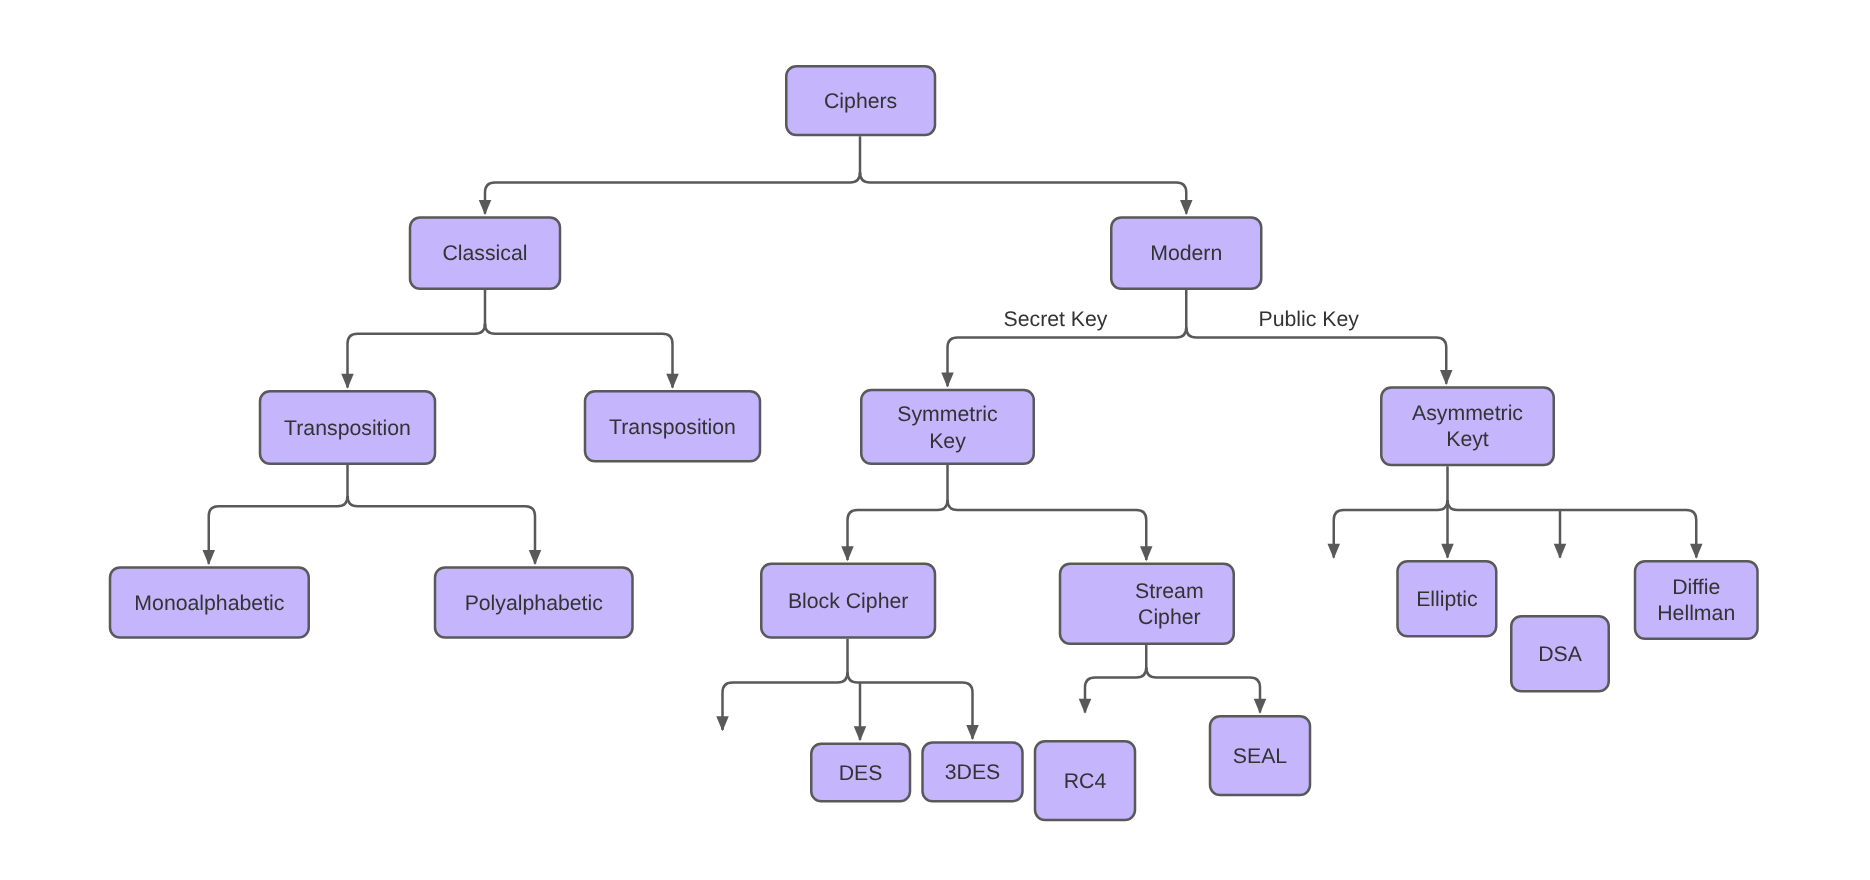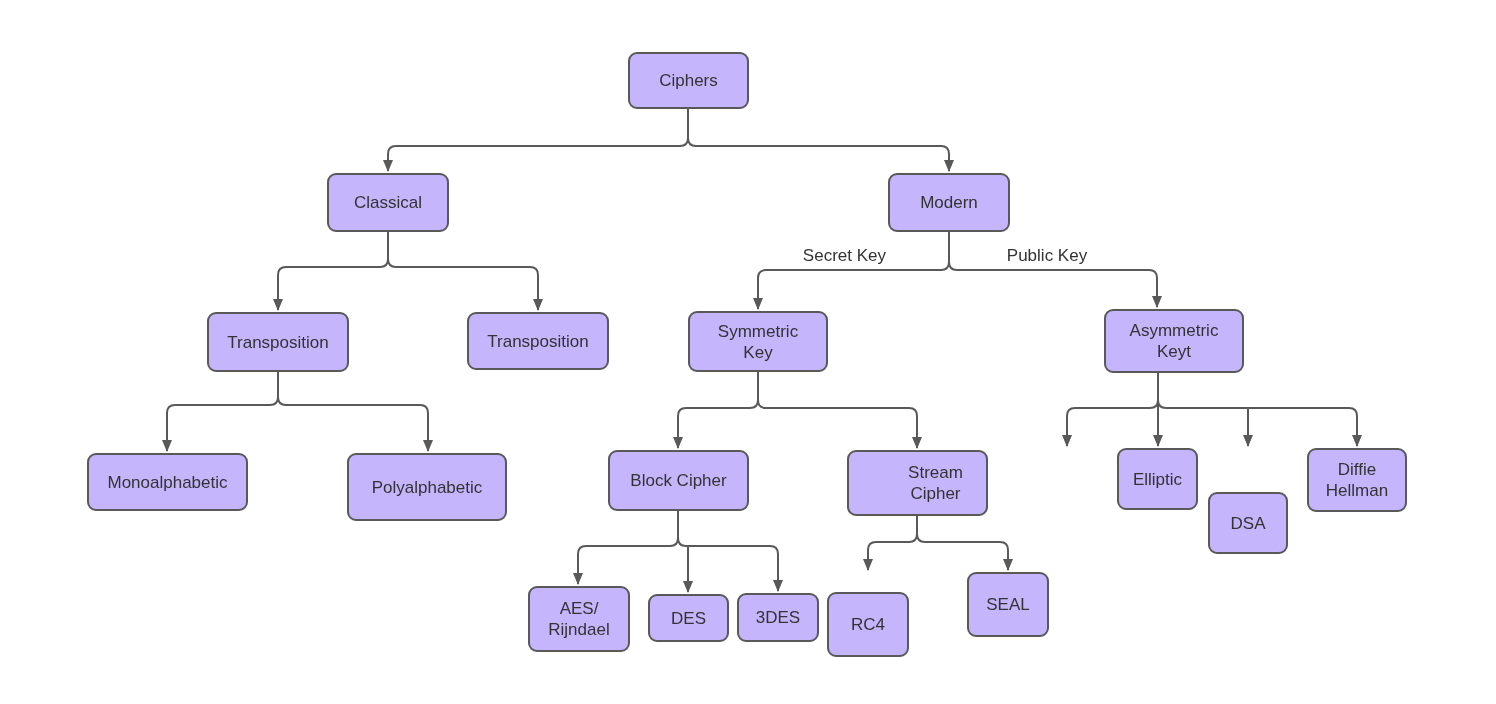--- a/index.html
+++ b/index.html
@@ -51,21 +51,21 @@
   }
   
   .n-ciphers       { left: 628px;  top: 52px;  width: 121px; height: 57px; }
   .n-classical     { left: 327px;  top: 173px; width: 122px; height: 59px; }
   .n-modern        { left: 888px;  top: 173px; width: 122px; height: 59px; }
   .n-substitution  { left: 207px;  top: 312px; width: 142px; height: 60px; }
   .n-transposition { left: 467px;  top: 312px; width: 142px; height: 58px; }
   .n-symmetric     { left: 688px;  top: 311px; width: 140px; height: 61px; }
   .n-asymmetric    { left: 1088px; top: 309px; width: 140px; height: 64px; margin-left: 16px; }
   .n-mono          { left: 87px;   top: 453px; width: 161px; height: 58px; }
-  .n-poly          { left: 347px;  top: 453px; width: 160px; height: 68px; }
+  .n-poly          { left: 347px;  top: 453px; width: 160px; height: 58px; }
   .n-block         { left: 608px;  top: 450px; width: 141px; height: 61px; }
   .n-stream        { left: 847px;  top: 450px; width: 141px; height: 66px; padding-left: 36px; }
   .n-rsa           { left: 1027px; top: 448px; width: 81px;  height: 62px; }
   .n-elliptic      { left: 1117px; top: 448px; width: 81px;  height: 62px; }
   .n-dsa           { left: 1208px; top: 448px; width: 80px;  height: 62px; margin-top: 44px; }
   .n-diffie        { left: 1307px; top: 448px; width: 100px; height: 64px; }
   .n-aes           { left: 528px;  top: 586px; width: 102px; height: 66px; }
   .n-des           { left: 648px;  top: 594px; width: 81px;  height: 48px; }
   .n-3des          { left: 737px;  top: 593px; width: 82px;  height: 49px; }
   .n-rc4           { left: 827px;  top: 572px; width: 82px;  height: 65px; margin-top: 20px; }
@@ -132,22 +132,20 @@
   <div class="node n-transposition">Transposition</div>
   <div class="node n-mono">Monoalphabetic</div>
   <div class="node n-poly">Polyalphabetic</div>
   <div class="node n-symmetric">Symmetric
 Key</div>
   <div class="node n-asymmetric">Asymmetric
 Keyt</div>
   <div class="node n-block">Block Cipher</div>
   <div class="node n-stream">Stream
 Cipher</div>
-  <div class="node n-aes">AES/
-Rijndael</div>
   <div class="node n-des">DES</div>
   <div class="node n-3des">3DES</div>
   <div class="node n-rc4">RC4</div>
   <div class="node n-seal">SEAL</div>
   <div class="node n-elliptic">Elliptic</div>
   <div class="node n-dsa">DSA</div>
   <div class="node n-diffie">Diffie
 Hellman</div>
 
 </div>

